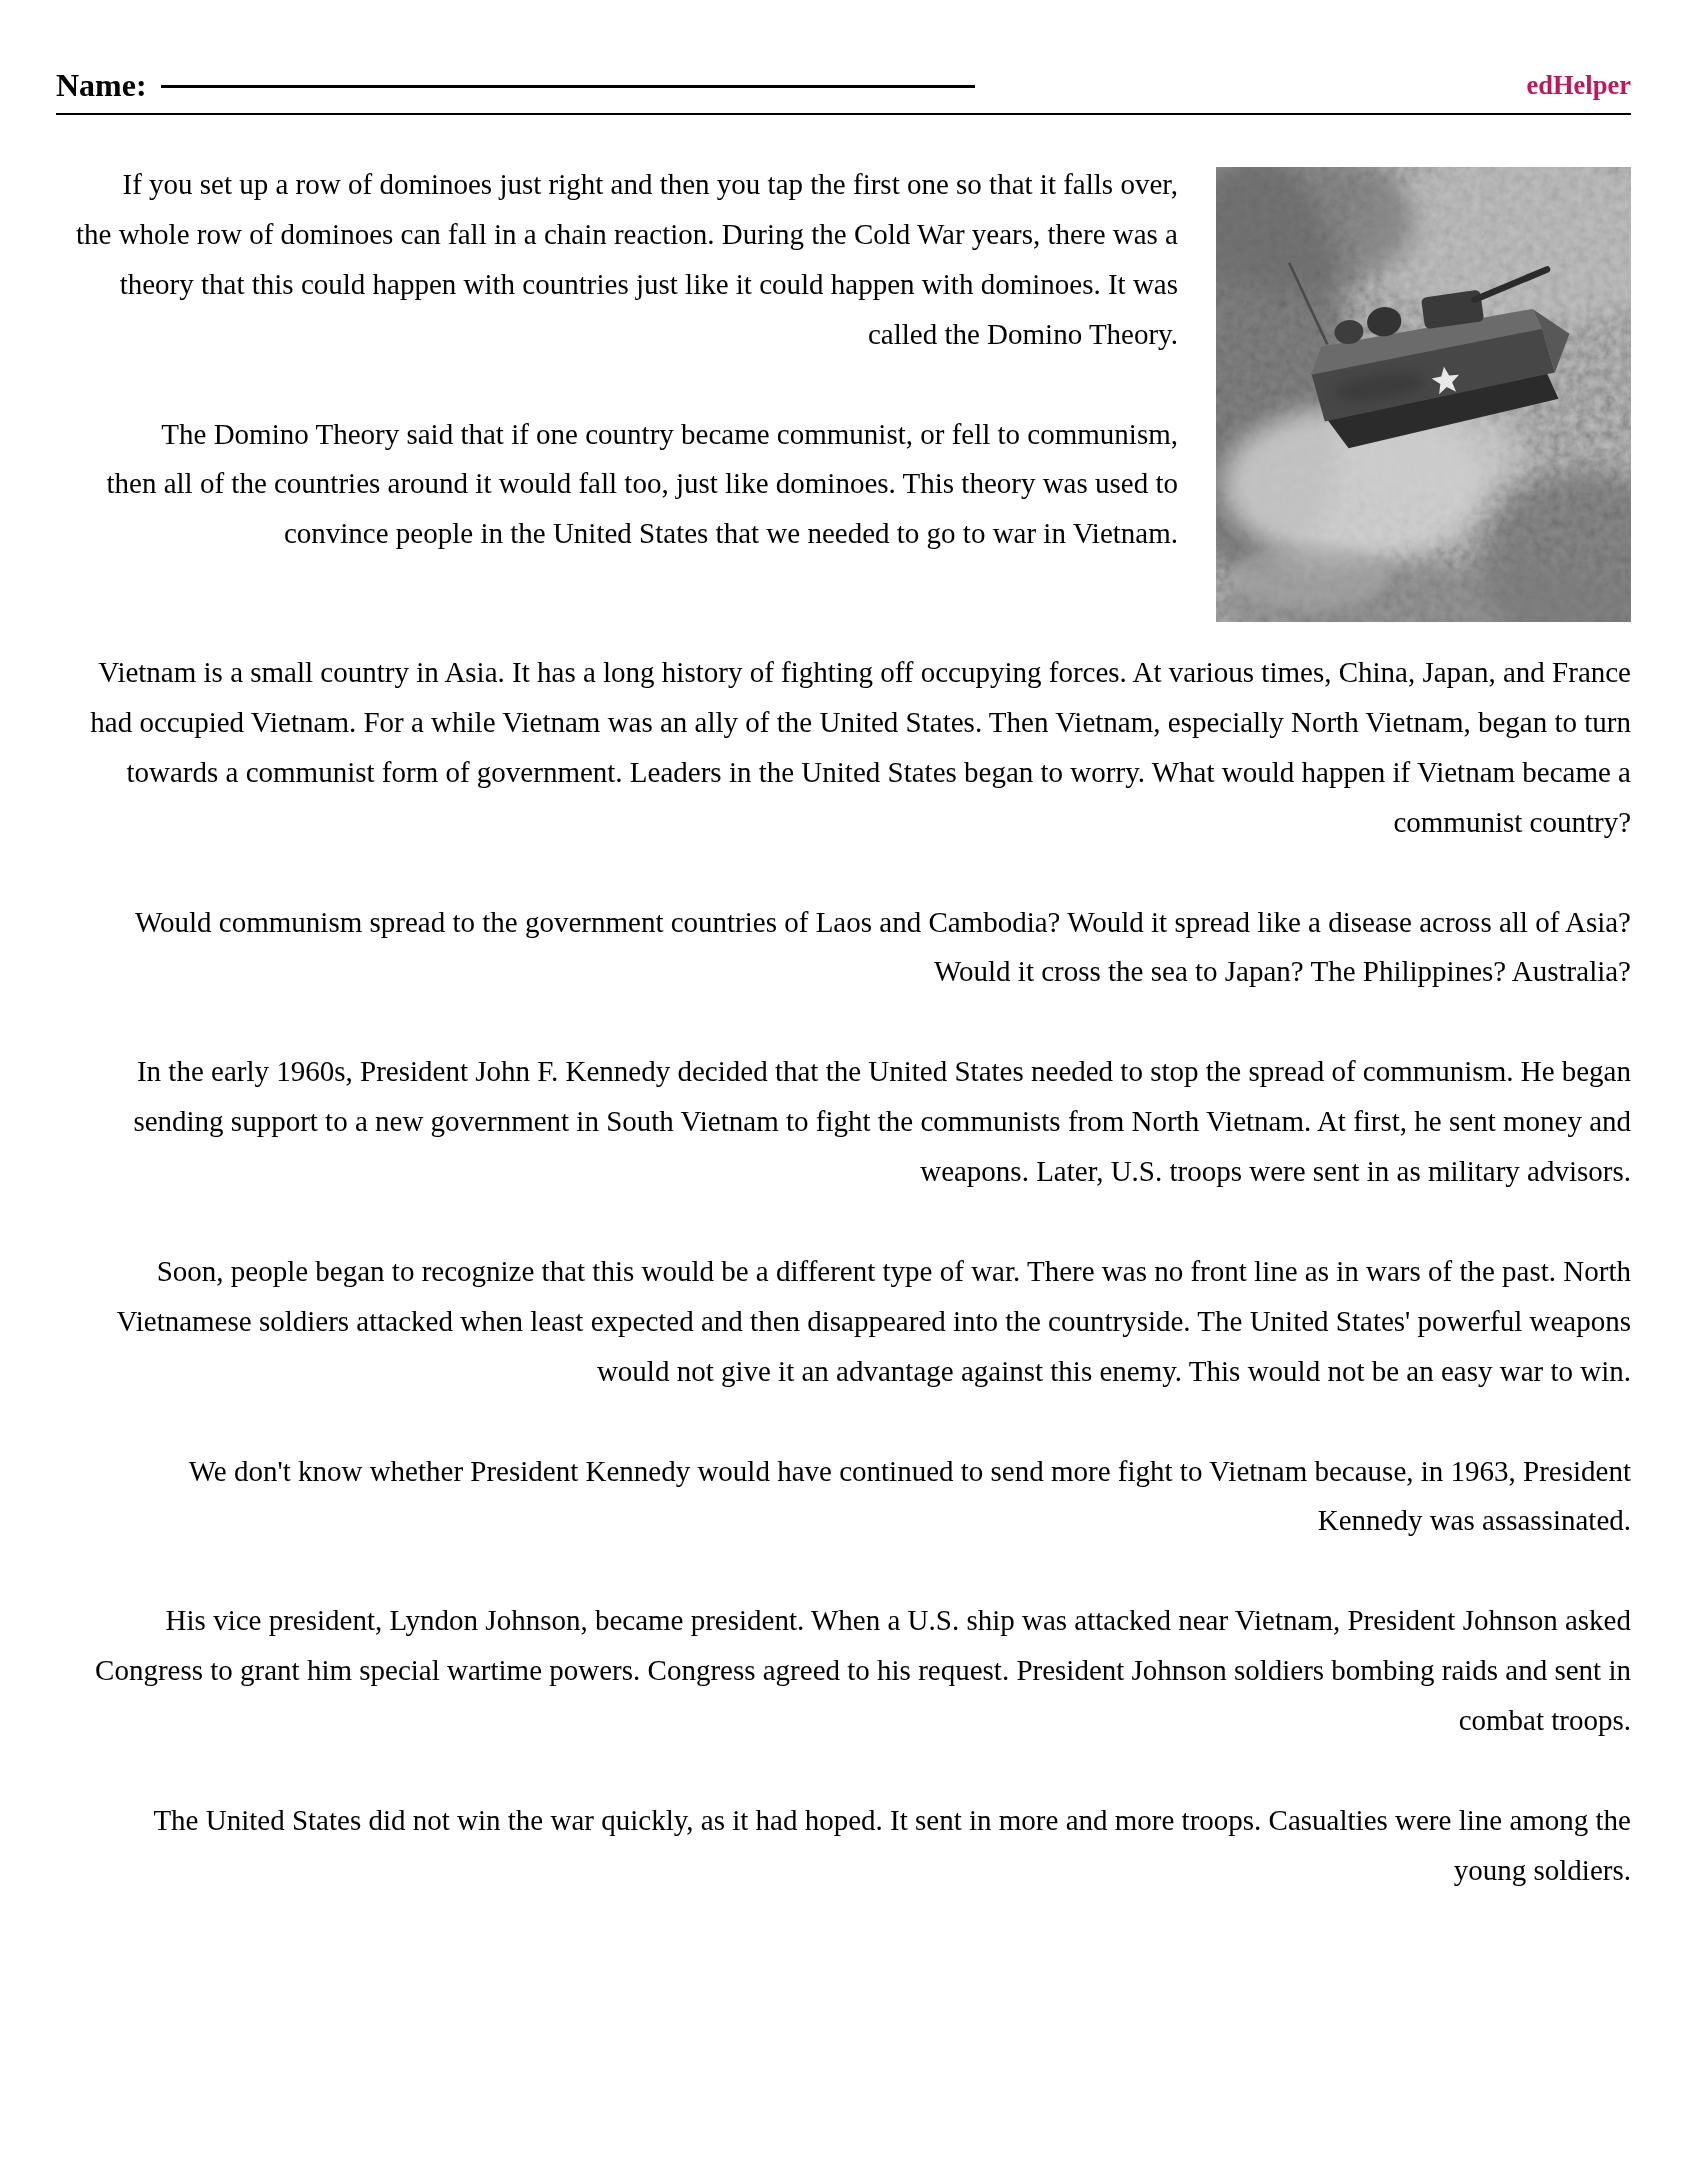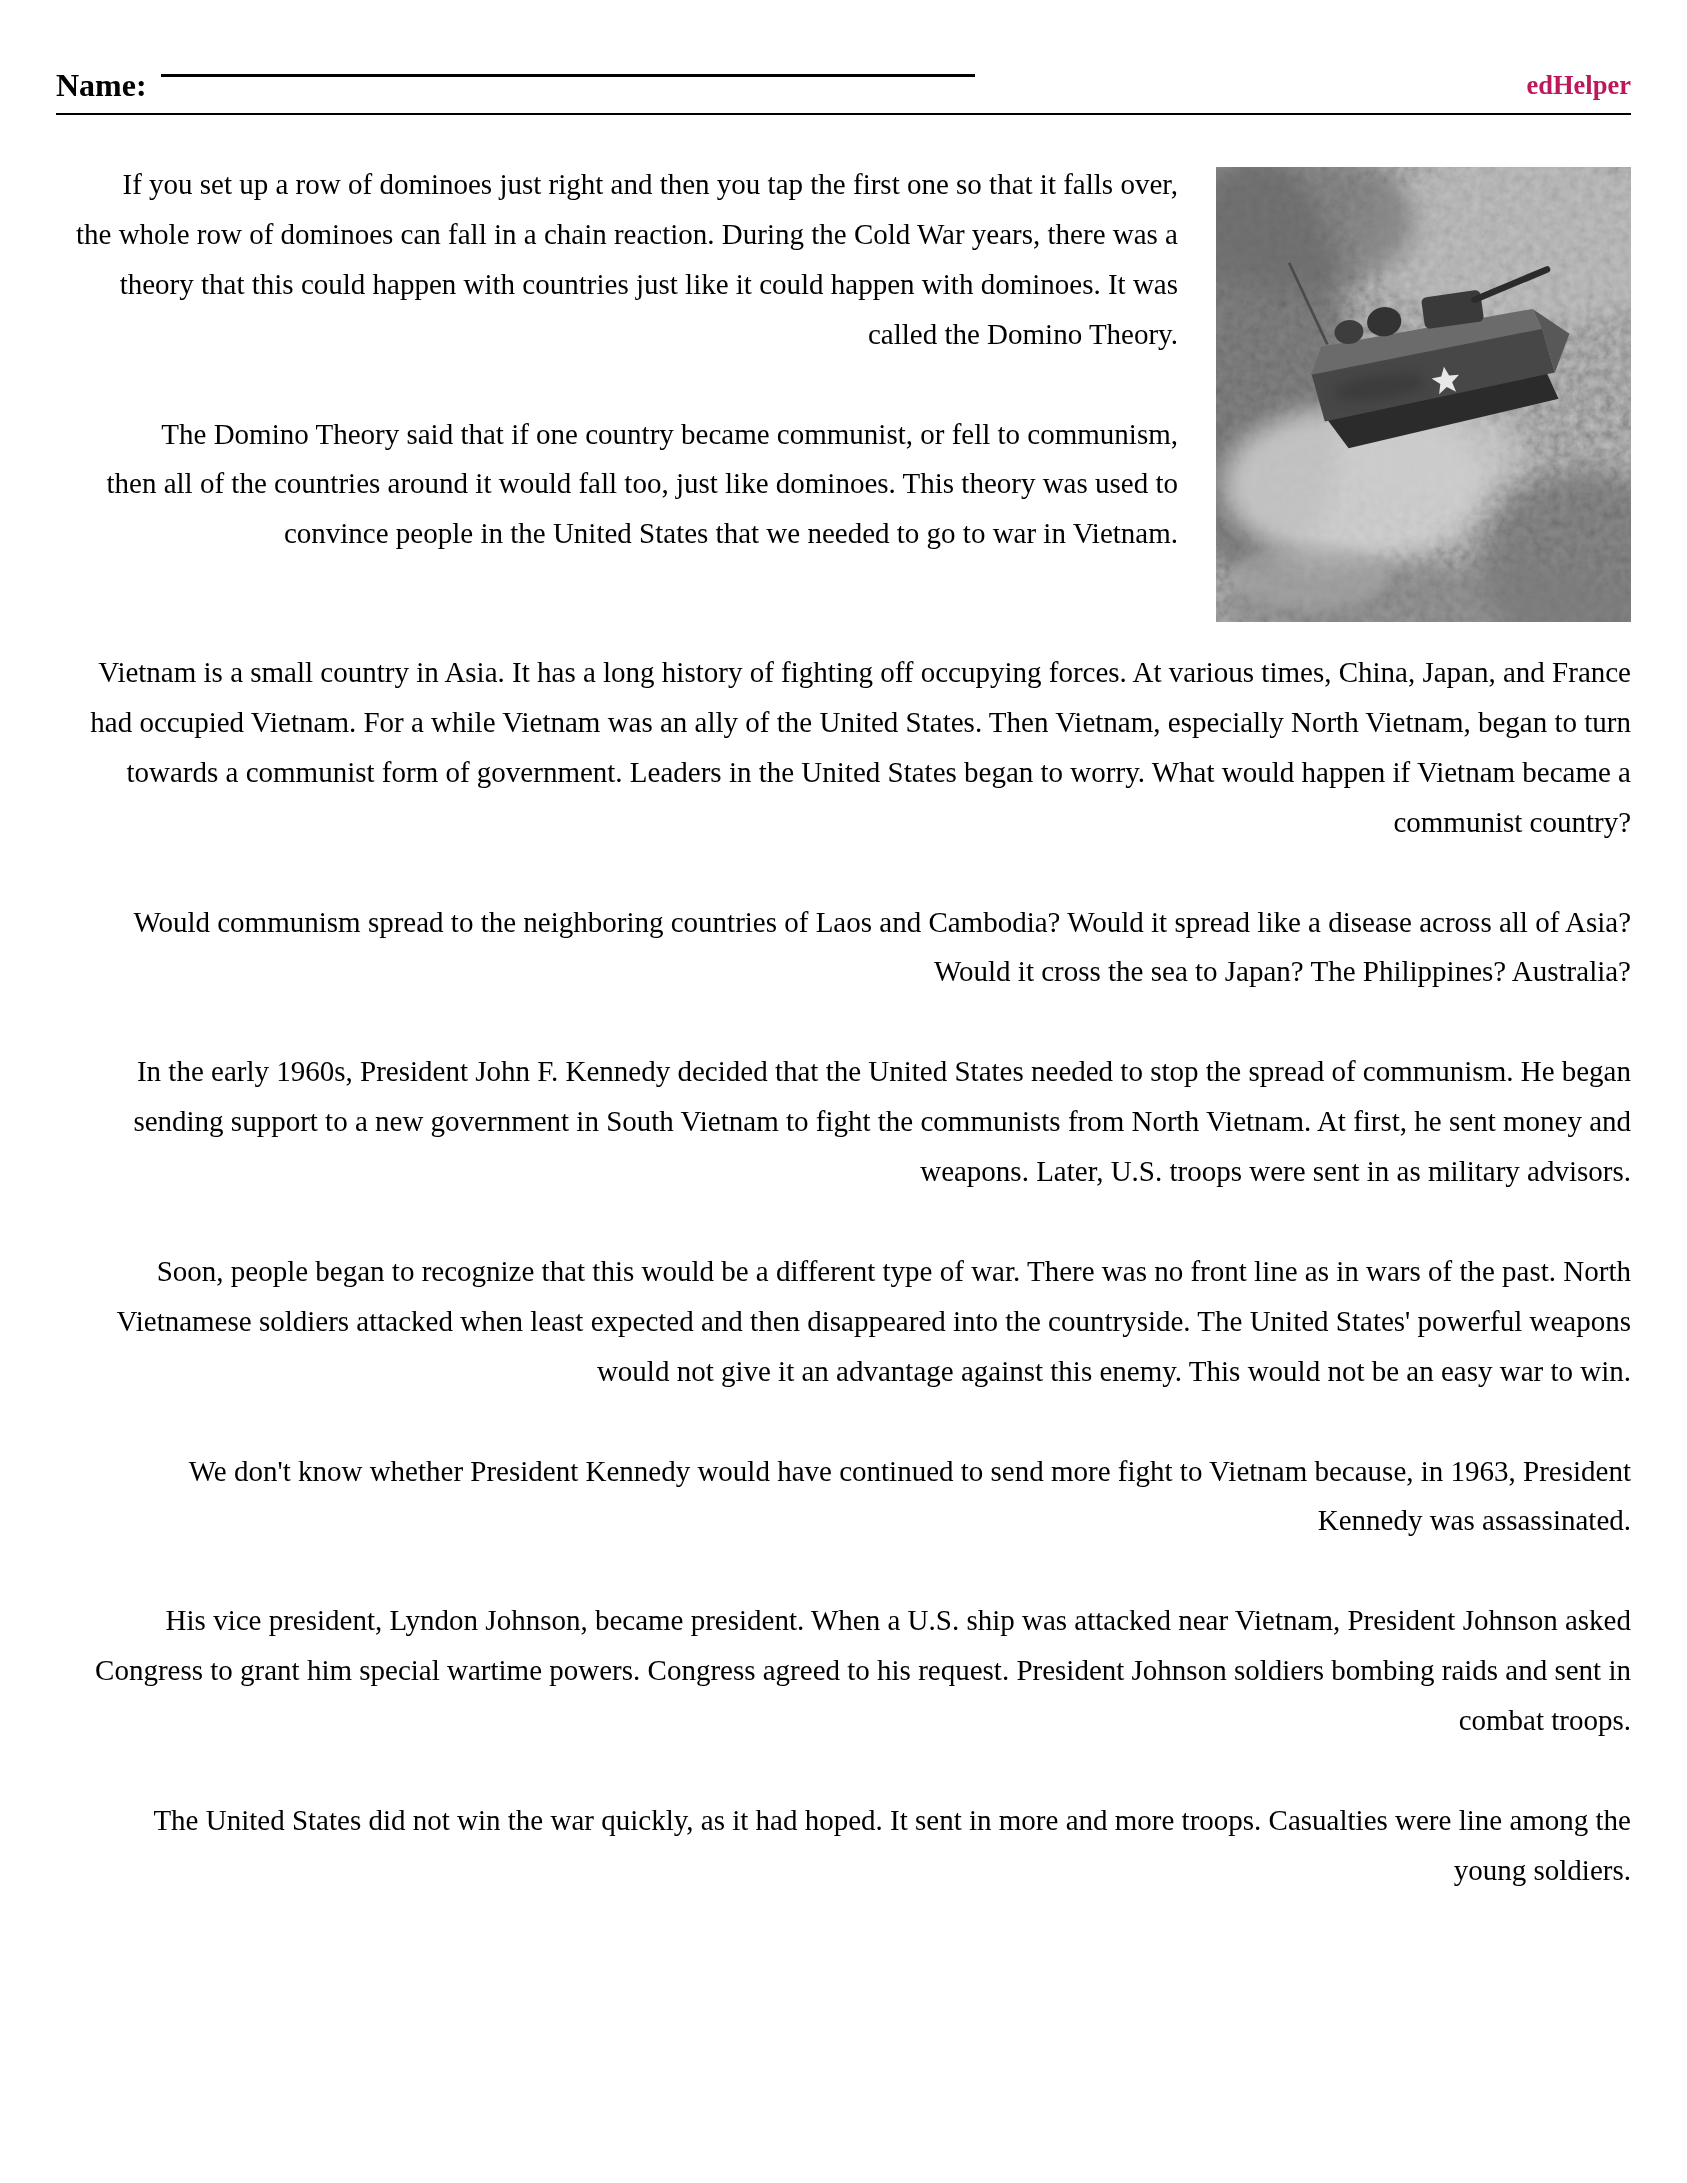--- a/index.html
+++ b/index.html
@@ -16,21 +16,21 @@
   .header {
     padding: 69px 56px 0 56px;
   }
   .header-row {
     display: flex;
     align-items: flex-end;
     justify-content: space-between;
   }
   .name-group {
     display: flex;
-    align-items: flex-start;
+    align-items: center;
   }
   .name-label {
     font-weight: bold;
     font-size: 32px;
     line-height: 1;
   }
   .name-line {
     display: inline-block;
     width: 814px;
     height: 5.3px;
@@ -155,21 +155,21 @@
         </g>
 
         <ellipse cx="320" cy="660" rx="320" ry="60" fill="#7c7c7c" opacity="0.6" filter="url(#soft)"></ellipse>
         <ellipse cx="140" cy="620" rx="120" ry="50" fill="#a8a8a8" opacity="0.6" filter="url(#soft2)"></ellipse>
       </svg>
     </div>
 
     <p class="indent">If you set up a row of dominoes just right and then you tap the first one so that it falls over, the whole row of dominoes can fall in a chain reaction. During the Cold War years, there was a theory that this could happen with countries just like it could happen with dominoes. It was called the Domino Theory.</p>
     <p class="indent">The Domino Theory said that if one country became communist, or fell to communism, then all of the countries around it would fall too, just like dominoes. This theory was used to convince people in the United States that we needed to go to war in Vietnam.</p>
     <p class="clear">Vietnam is a small country in Asia. It has a long history of fighting off occupying forces. At various times, China, Japan, and France had occupied Vietnam. For a while Vietnam was an ally of the United States. Then Vietnam, especially North Vietnam, began to turn towards a communist form of government. Leaders in the United States began to worry. What would happen if Vietnam became a communist country?</p>
-    <p class="indent">Would communism spread to the neighboring countries of Laos and Cambodia? Would it spread like a disease across all of Asia? Would it cross the sea to Japan? The Philippines? Australia?</p>
+    <p class="indent">Would communism spread to the government countries of Laos and Cambodia? Would it spread like a disease across all of Asia? Would it cross the sea to Japan? The Philippines? Australia?</p>
     <p class="indent">In the early 1960s, President John F. Kennedy decided that the United States needed to stop the spread of communism. He began sending support to a new government in South Vietnam to fight the communists from North Vietnam. At first, he sent money and weapons. Later, U.S. troops were sent in as military advisors.</p>
     <p class="indent">Soon, people began to recognize that this would be a different type of war. There was no front line as in wars of the past. North Vietnamese soldiers attacked when least expected and then disappeared into the countryside. The United States' powerful weapons would not give it an advantage against this enemy. This would not be an easy war to win.</p>
     <p class="indent">We don't know whether President Kennedy would have continued to send more fight to Vietnam because, in 1963, President Kennedy was assassinated.</p>
     <p class="indent">His vice president, Lyndon Johnson, became president. When a U.S. ship was attacked near Vietnam, President Johnson asked Congress to grant him special wartime powers. Congress agreed to his request. President Johnson soldiers bombing raids and sent in combat troops.</p>
     <p class="indent">The United States did not win the war quickly, as it had hoped. It sent in more and more troops. Casualties were line among the young soldiers.</p>
   </div>
 
 </div>
 
 

